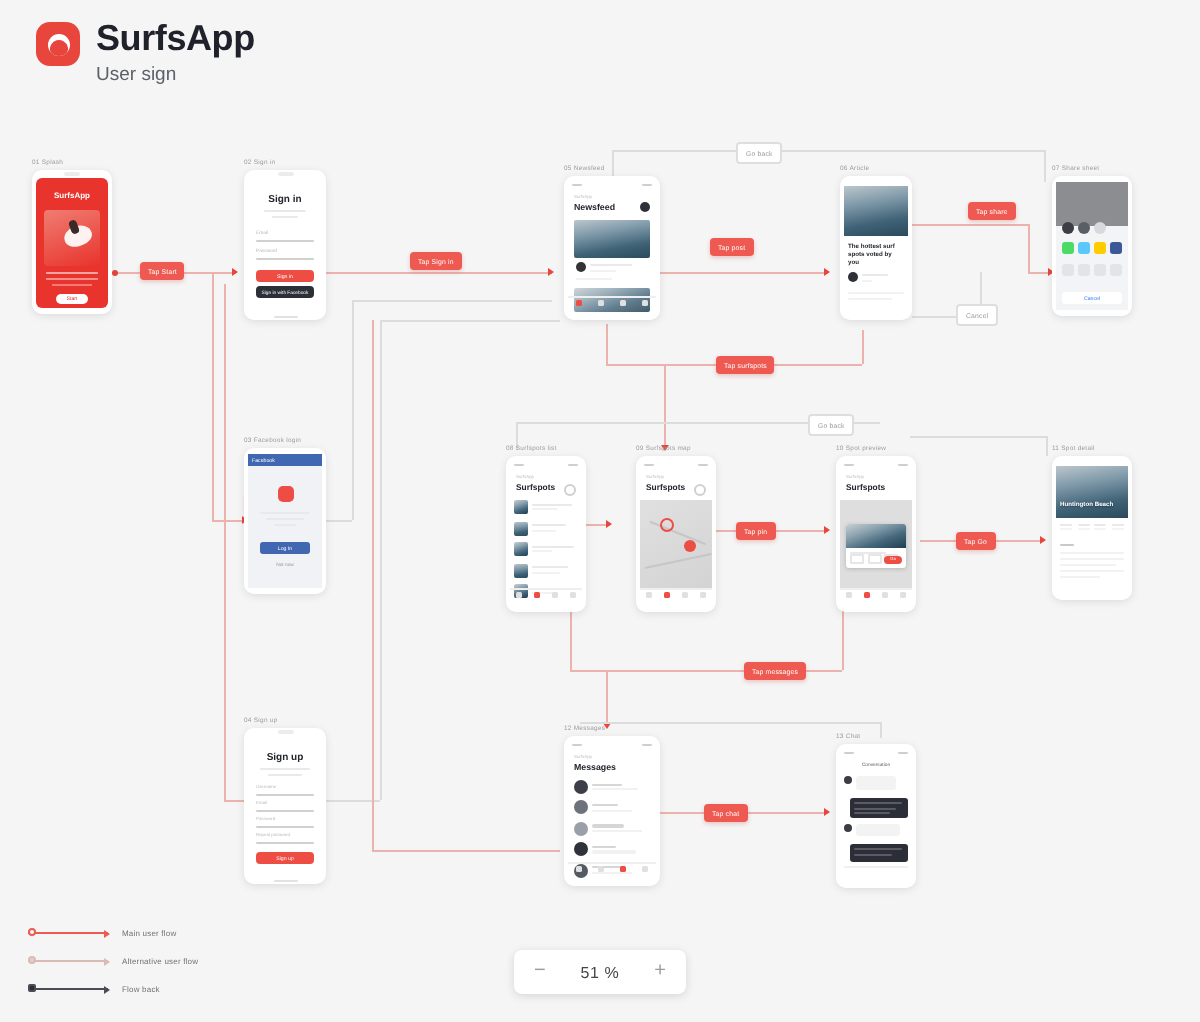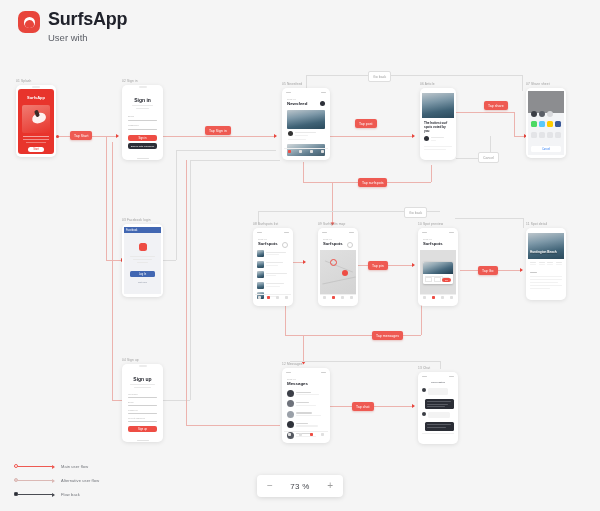--- a/index.html
+++ b/index.html
@@ -79,21 +79,21 @@
 <body>
 
 <div class="board">
 
   <div class="header">
     <div class="logo">
         <span class="inner"></span>
       </div>
     <div class="titleblock">
       <div class="apptitle">SurfsApp</div>
-      <div class="appsub">User with</div>
+      <div class="appsub">User sign</div>
     </div>
   </div>
 
   <div class="ln h" style="left:58px;top:136px;width:60px;"></div>
   <div class="dot" style="left:56px;top:134.5px;"></div>
   <div class="arrow" style="left:116px;top:134px;"></div>
 
   <div class="ln h" style="left:163px;top:136px;width:113px;"></div>
   <div class="arrow" style="left:274px;top:134px;"></div>
 
@@ -557,17 +557,17 @@
         <span class="bar" style="background:#4a4c53;"></span>
         <span class="lgcirc" style="border:1px solid #4a4c53;background:#2b2e36;border-radius:1px;"></span>
         <span class="lend"></span>
       </span>
       <span class="lgtxt">Flow back</span>
     </div>
   </div>
 
   <div class="zoompill">
     <span class="zbtn">−</span>
-    <span class="zval">73 %</span>
+    <span class="zval">51 %</span>
     <span class="zbtn">+</span>
   </div>
 
 </div>
 
 </body></html>

